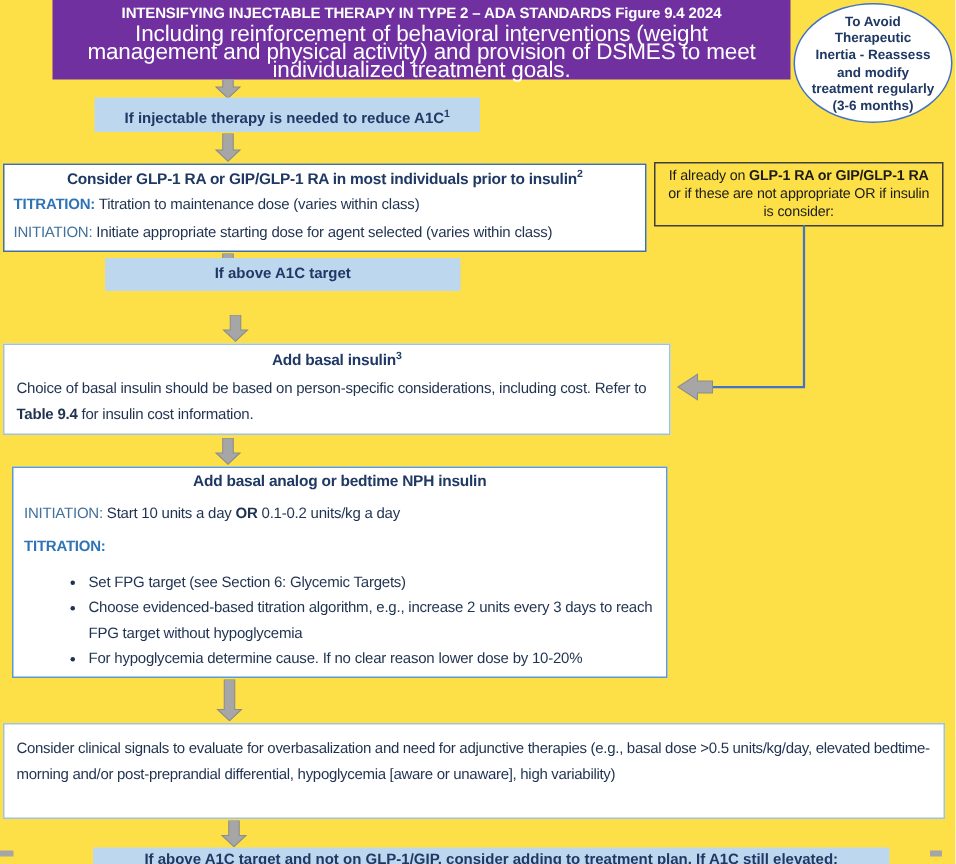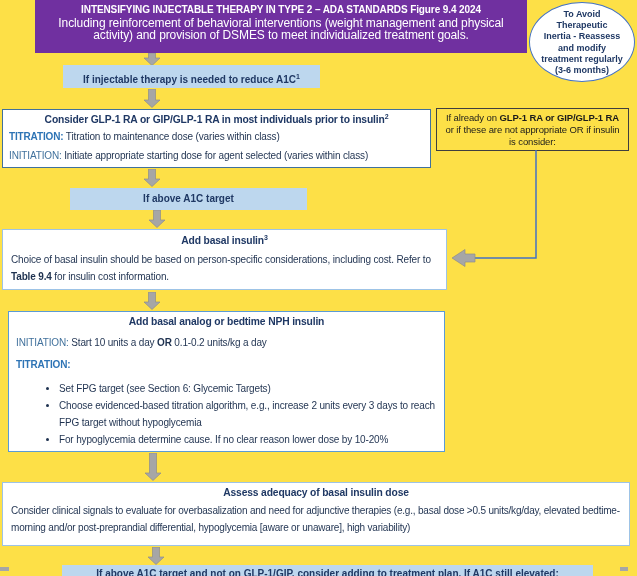--- a/index.html
+++ b/index.html
@@ -4,29 +4,29 @@
 <style>
   html,body{margin:0;padding:0;background:#fff;}
   #stage{
     position:relative;width:637px;height:576px;background:#fde047;overflow:hidden;
     font-family:"Liberation Sans",sans-serif;color:#1b2a4a;
   }
   .abs{position:absolute;box-sizing:border-box;}
   
   .header{left:35px;top:0;width:492px;height:53px;background:#7030A0;color:#fff;text-align:center;padding-top:4px;}
   .header .t{font-weight:bold;font-size:10px;letter-spacing:-0.1px;}
-  .header .s{font-size:12px;margin-top:2px;line-height:12px;padding:0 12px;letter-spacing:-0.1px;}
+  .header .s{font-size:15px;margin-top:2px;line-height:12px;padding:0 12px;letter-spacing:-0.1px;}
   
   .bubble{left:529px;top:2px;width:106px;height:80px;border:1.5px solid #4472C4;border-radius:50%;
     background:#fff;text-align:center;padding-top:6px;z-index:3;}
   .bubble div{font-size:9px;font-weight:bold;color:#1F3864;line-height:11.2px;}
   
   .step{background:#BDD7EE;text-align:center;font-weight:bold;font-size:10px;color:#1F3864;}
   .step1{left:63px;top:65px;width:257px;height:23px;line-height:23px;}
-  .step2{left:70px;top:188px;width:237px;height:22px;line-height:22px;}
+  .step2{left:70px;top:172px;width:237px;height:22px;line-height:22px;}
   
   .wbox{background:#fff;font-size:10px;letter-spacing:-0.15px;}
   .wbox .title{font-weight:bold;font-size:10.3px;text-align:center;color:#1F3864;}
   .consider{left:2px;top:109px;width:429px;height:59px;border:1.5px solid #41719C;padding:3px 6px 0 6px;}
   .consider .row{margin-top:5px;line-height:14px;color:#1f3250;}
   .already{left:436px;top:108px;width:193px;height:43px;border:1.5px solid #3f3f3f;
     font-size:9.5px;text-align:center;padding:3px 5px 0 5px;line-height:12px;color:#1b1b1b;letter-spacing:-0.1px;}
   .basal{left:2px;top:229px;width:445px;height:61px;border:1px solid #9DC3E6;padding:4px 8px 0 8px;}
   .basal .body{margin-top:6px;line-height:16.5px;color:#1f3250;}
   .analog{left:8px;top:311px;width:437px;height:141px;border:1.5px solid #5B9BD5;padding:4px 7px 0 7px;}
@@ -135,21 +135,20 @@
       <li>Choose evidenced-based titration algorithm, e.g., increase 2 units every 3 days to reach FPG target without hypoglycemia</li>
       <li>For hypoglycemia determine cause. If no clear reason lower dose by 10-20%</li>
     </ul>
   </div>
 
   <svg class="abs" style="left:144px;top:453px;" width="18" height="28">
     <polygon points="5.5,0 12.5,0 12.5,20 17,20 9,27.5 1,20 5.5,20" fill="#A6A6A6" stroke="#8c8c8c" stroke-width="0.7"></polygon>
   </svg>
 
   <div class="abs wbox assess">
-    <div class="title">Assess adequacy of basal insulin dose</div>
     <div class="body">Consider clinical signals to evaluate for overbasalization and need for adjunctive therapies (e.g., basal dose &gt;0.5 units/kg/day, elevated bedtime-morning and/or post-preprandial differential, hypoglycemia [aware or unaware], high variability)</div>
   </div>
 
   <svg class="abs" style="left:147px;top:547px;" width="18" height="18">
     <polygon points="5.5,0 12.5,0 12.5,10 17,10 9,17.5 1,10 5.5,10" fill="#A6A6A6" stroke="#8c8c8c" stroke-width="0.7"></polygon>
   </svg>
 
   <div class="abs bottom">
     <span>If above A1C target and not on GLP-1/GIP, consider adding to treatment plan.  If A1C still elevated:</span>
   </div>

